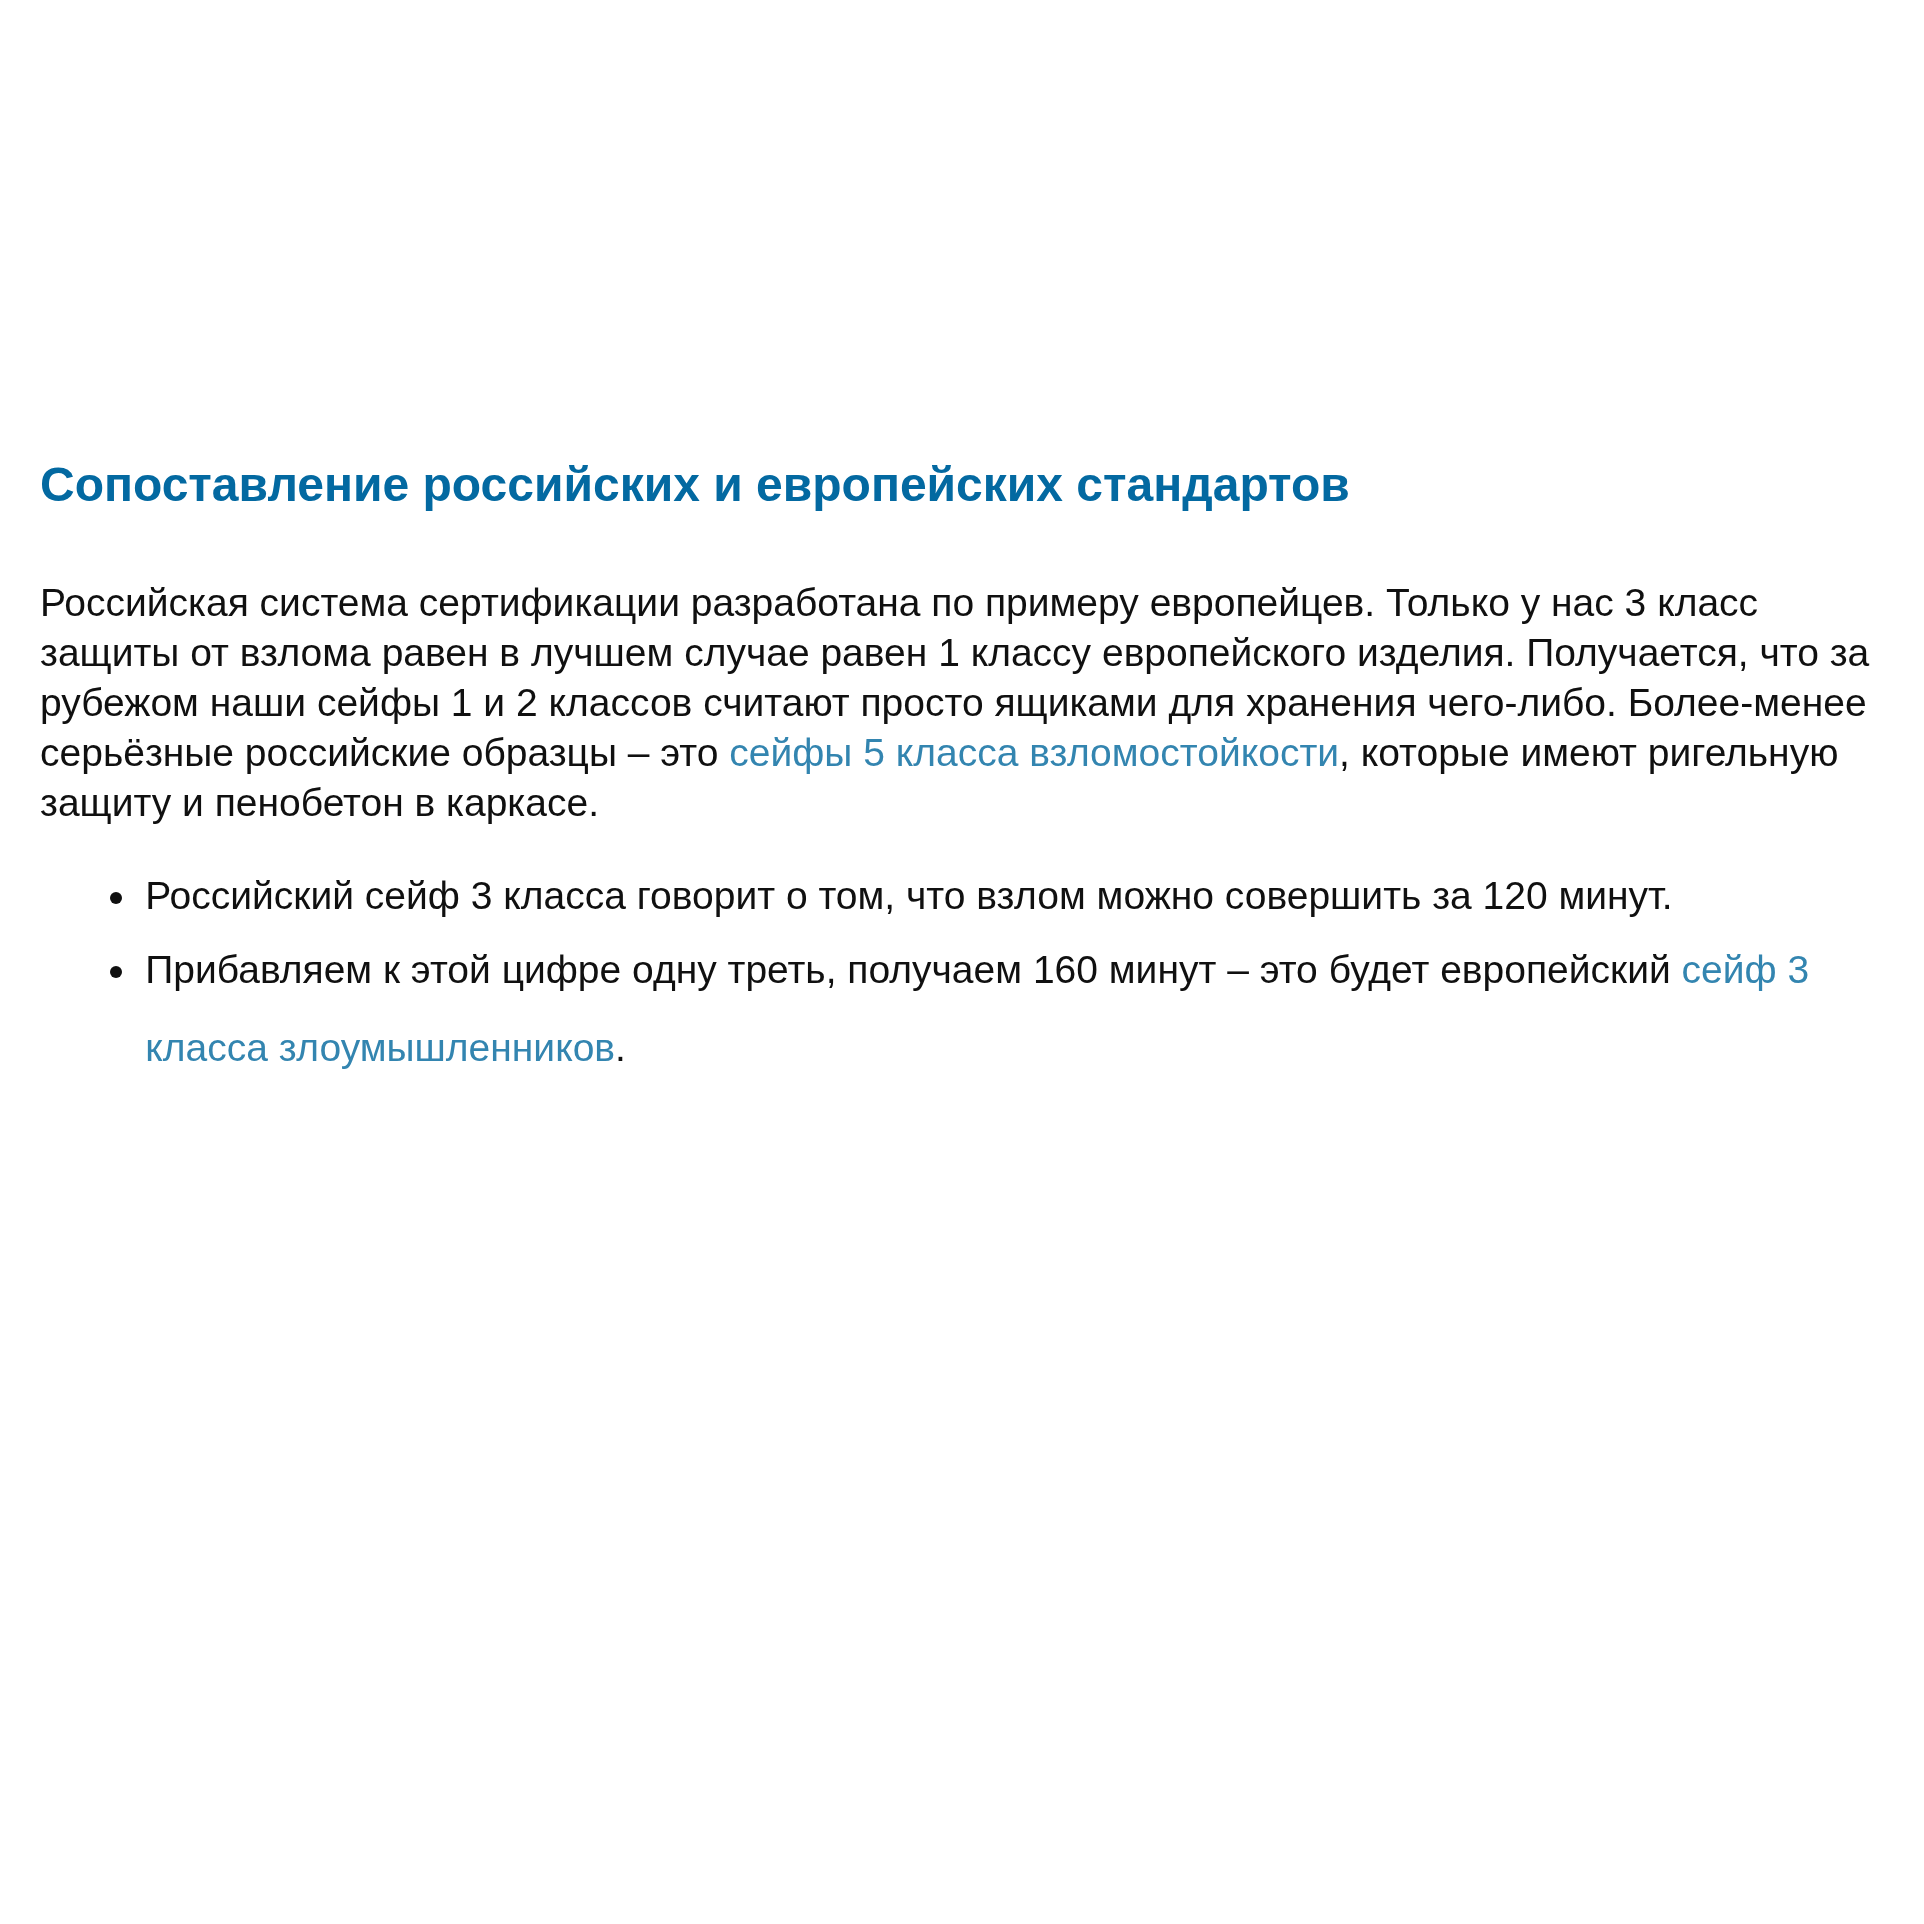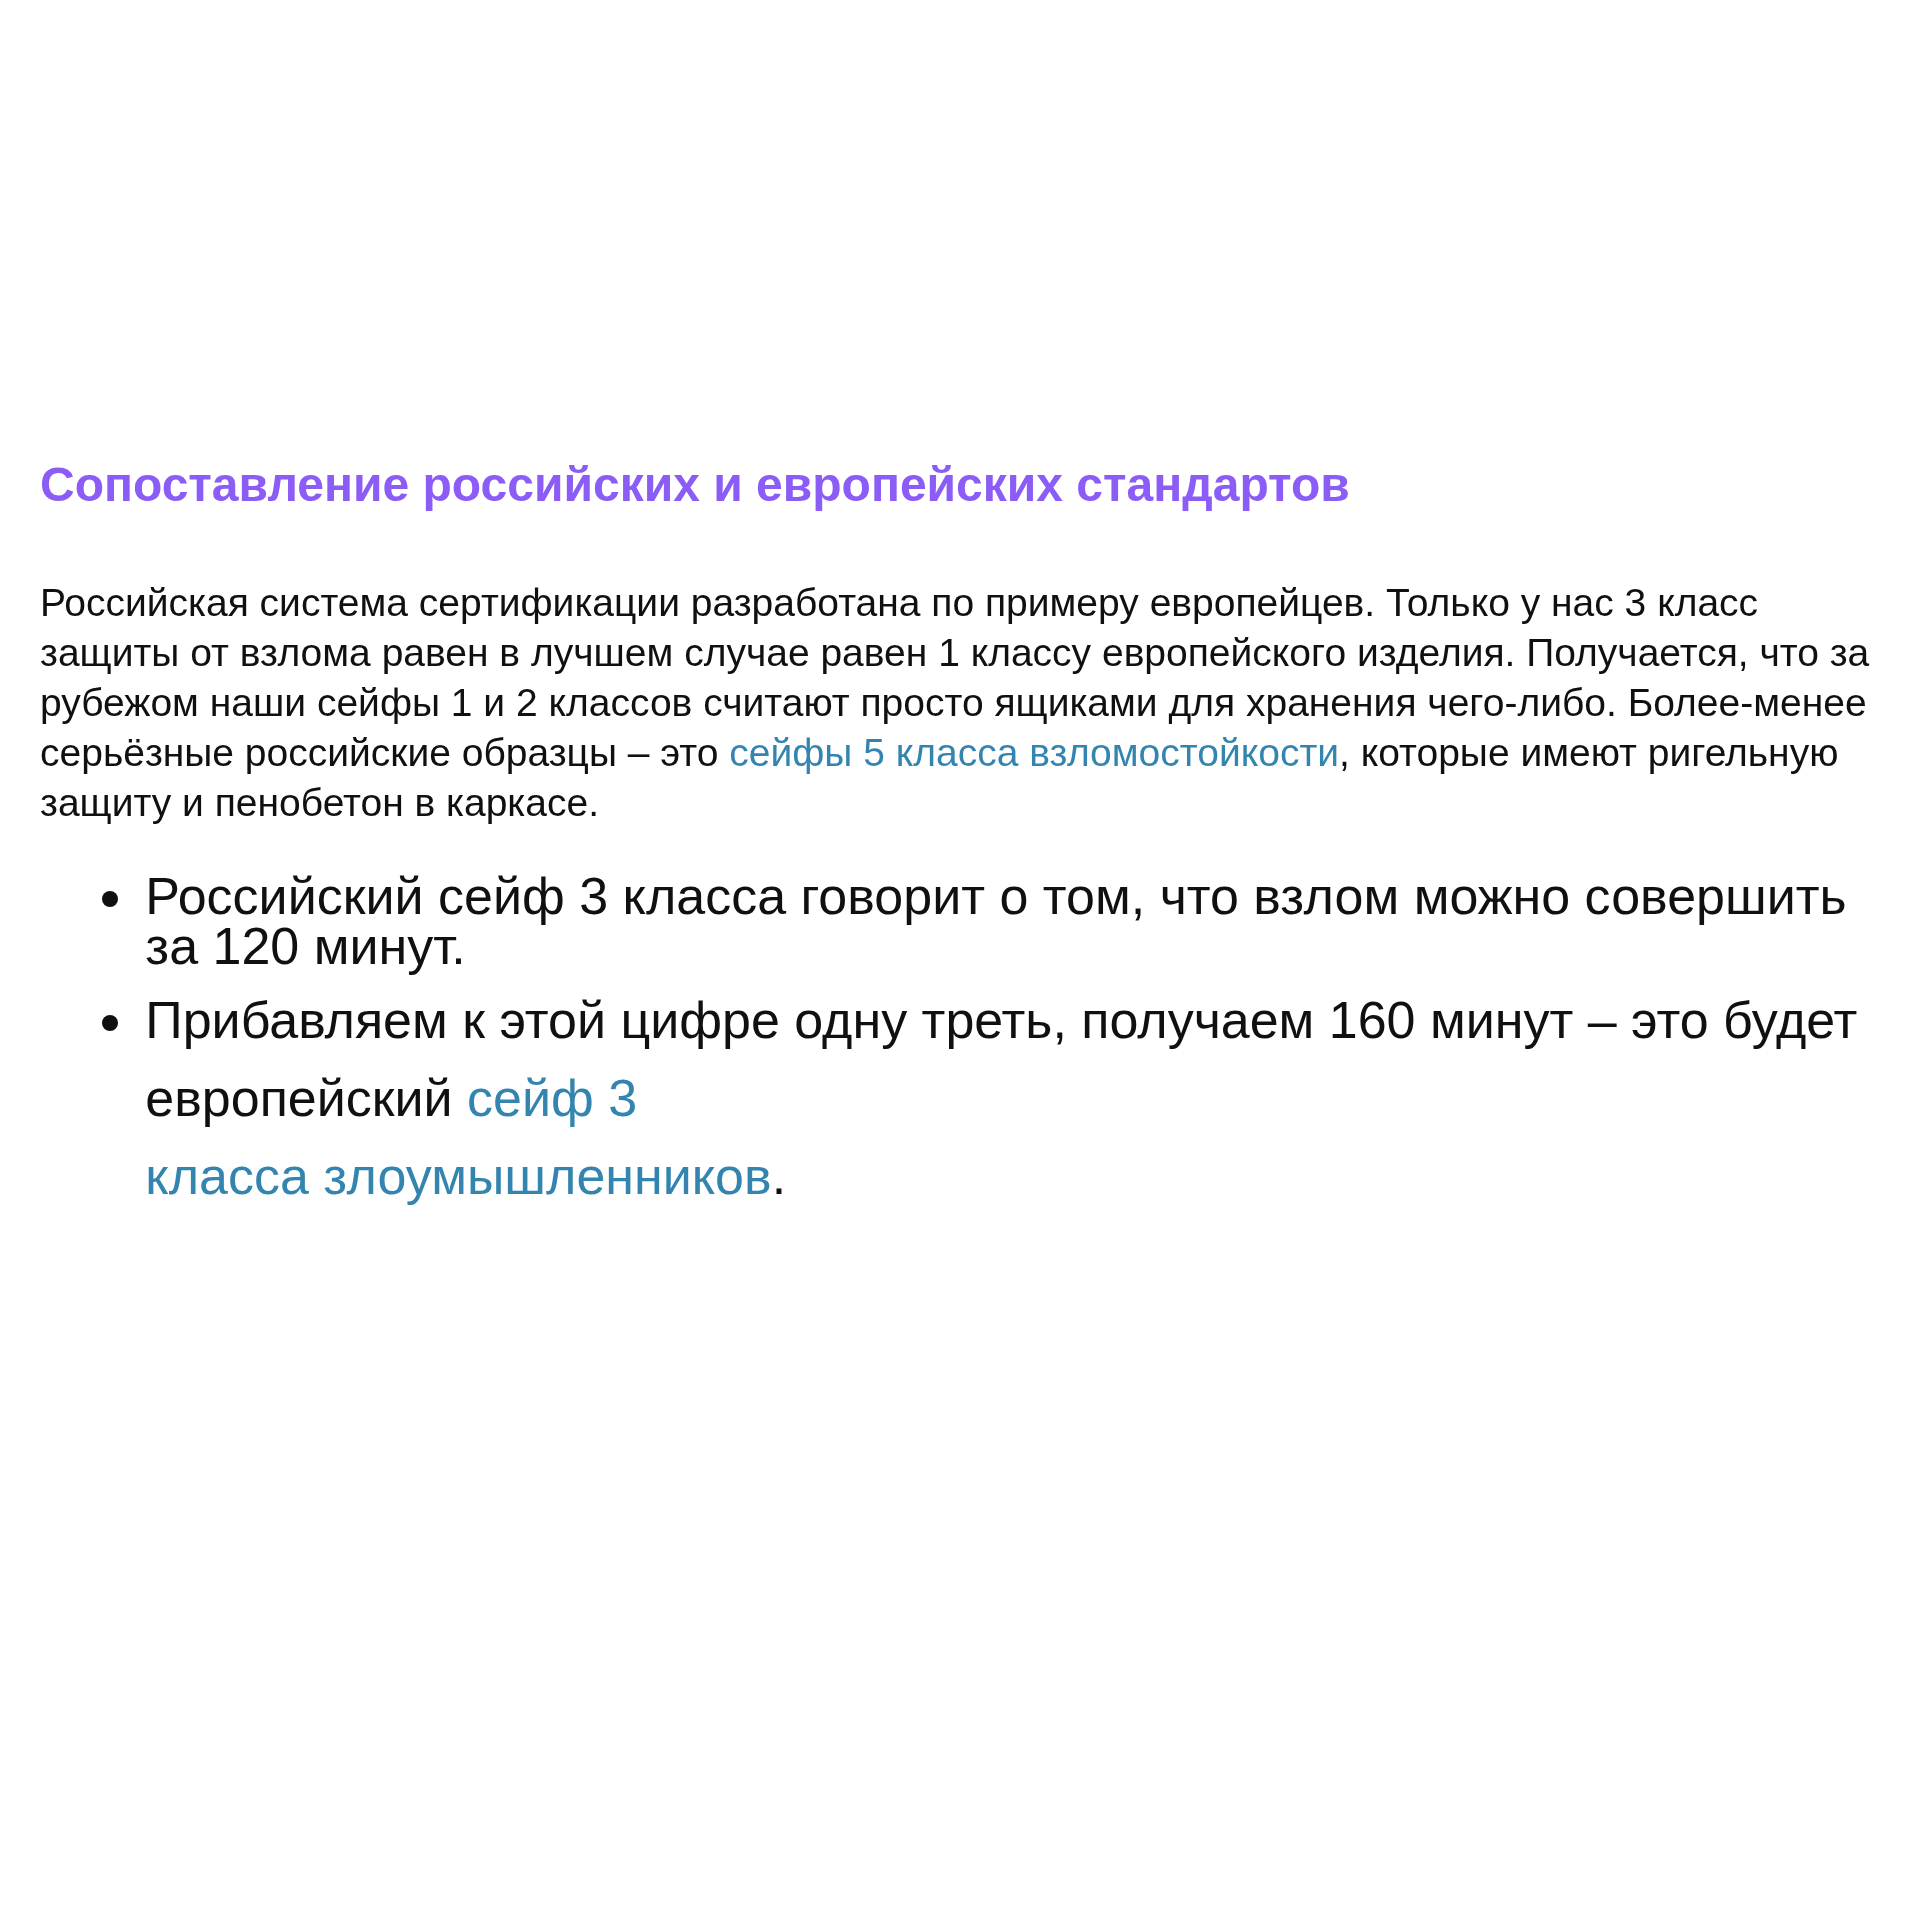--- a/index.html
+++ b/index.html
@@ -17,31 +17,31 @@
   .page {
     width: 1845px;
     margin-left: 40px;
     padding-top: 456px;
   }
   h2.title {
     font-size: 48px;
     line-height: 1.2;
     font-weight: 700;
     margin: 0 0 64px 0;
-    color: #8b5cf6;
+    color: #0369a1;
   }
   p.para {
     font-size: 39px;
     line-height: 50px;
     margin: 0 0 23px 0;
   }
   ul.compare-list {
     margin: 43px 0 0 0;
     padding: 0 0 0 100px;
-    font-size: 52px;
+    font-size: 39px;
     line-height: 50px;
   }
   ul.compare-list li {
     padding-left: 5.3px;
   }
   ul.compare-list li + li {
     margin-top: 10.7px;
   }
   ul.compare-list li.loose {
     line-height: 78px;

